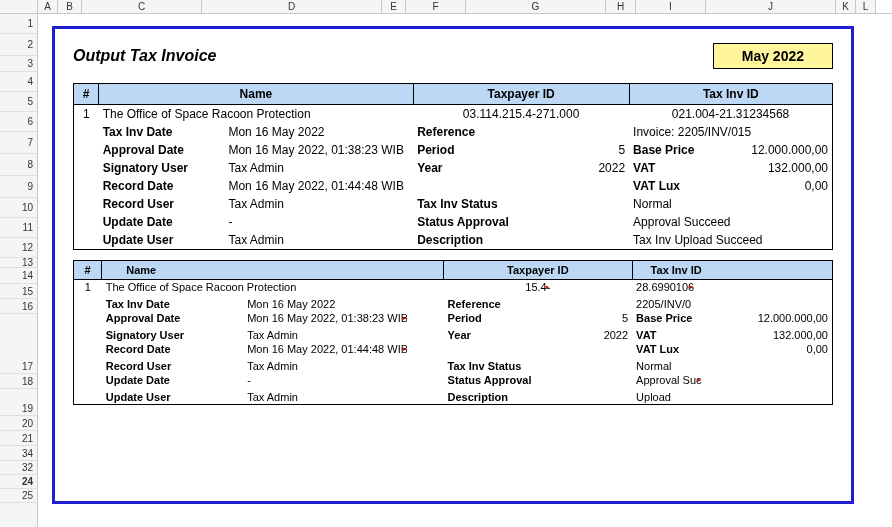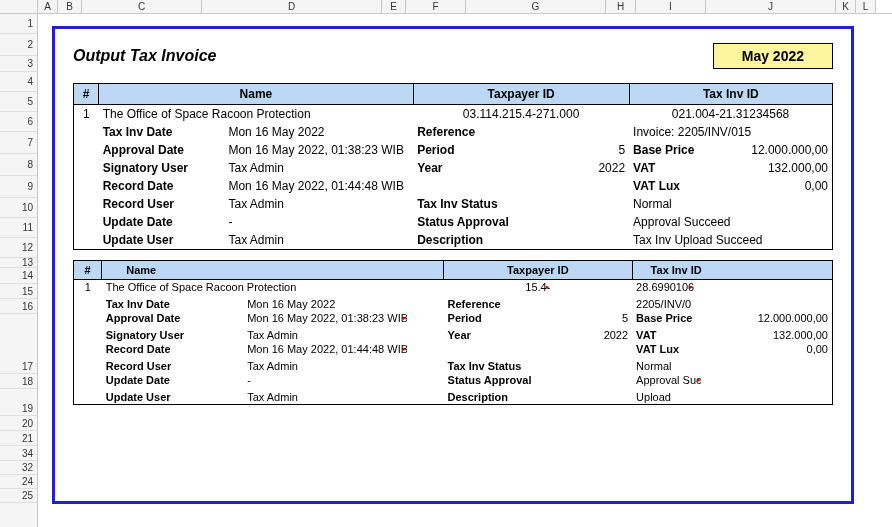--- a/index.html
+++ b/index.html
@@ -177,21 +177,21 @@
       <div style="height: 16px; line-height: 16px;">14</div>
       <div style="height: 15px; line-height: 15px;">15</div>
       <div style="height: 15px; line-height: 15px;">16</div>
       <div style="height: 15px; line-height: 15px; margin-top: 45px;">17</div>
       <div style="height: 15px; line-height: 15px;">18</div>
       <div style="height: 15px; line-height: 15px; margin-top: 12px;">19</div>
       <div style="height: 15px; line-height: 15px;">20</div>
       <div style="height: 15px; line-height: 15px;">21</div>
       <div style="height: 15px; line-height: 15px;">34</div>
       <div style="height: 14px; line-height: 14px;">32</div>
-      <div style="height: 14px; line-height: 14px;">24</div>
+      <div style="height: 14px; line-height: 14px; font-weight: bold;">24</div>
       <div style="height: 14px; line-height: 14px;">25</div>
     </div>
   <div class="cells"></div>
 </div>
 
 <div class="page-frame">
   <div class="content">
 
     <div class="title-row">
       <div class="title">Output Tax Invoice</div>

